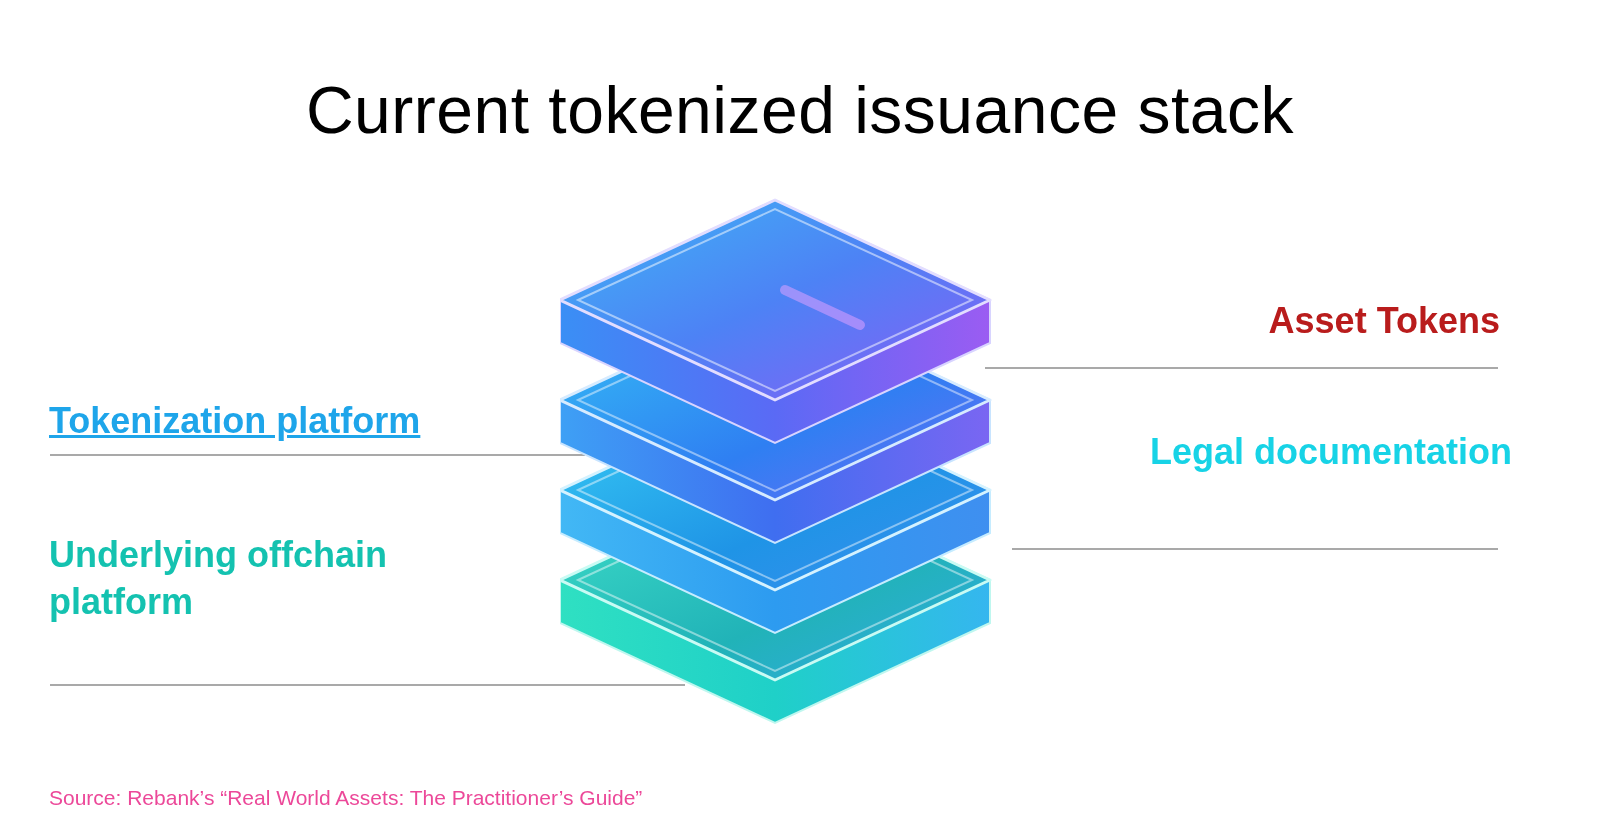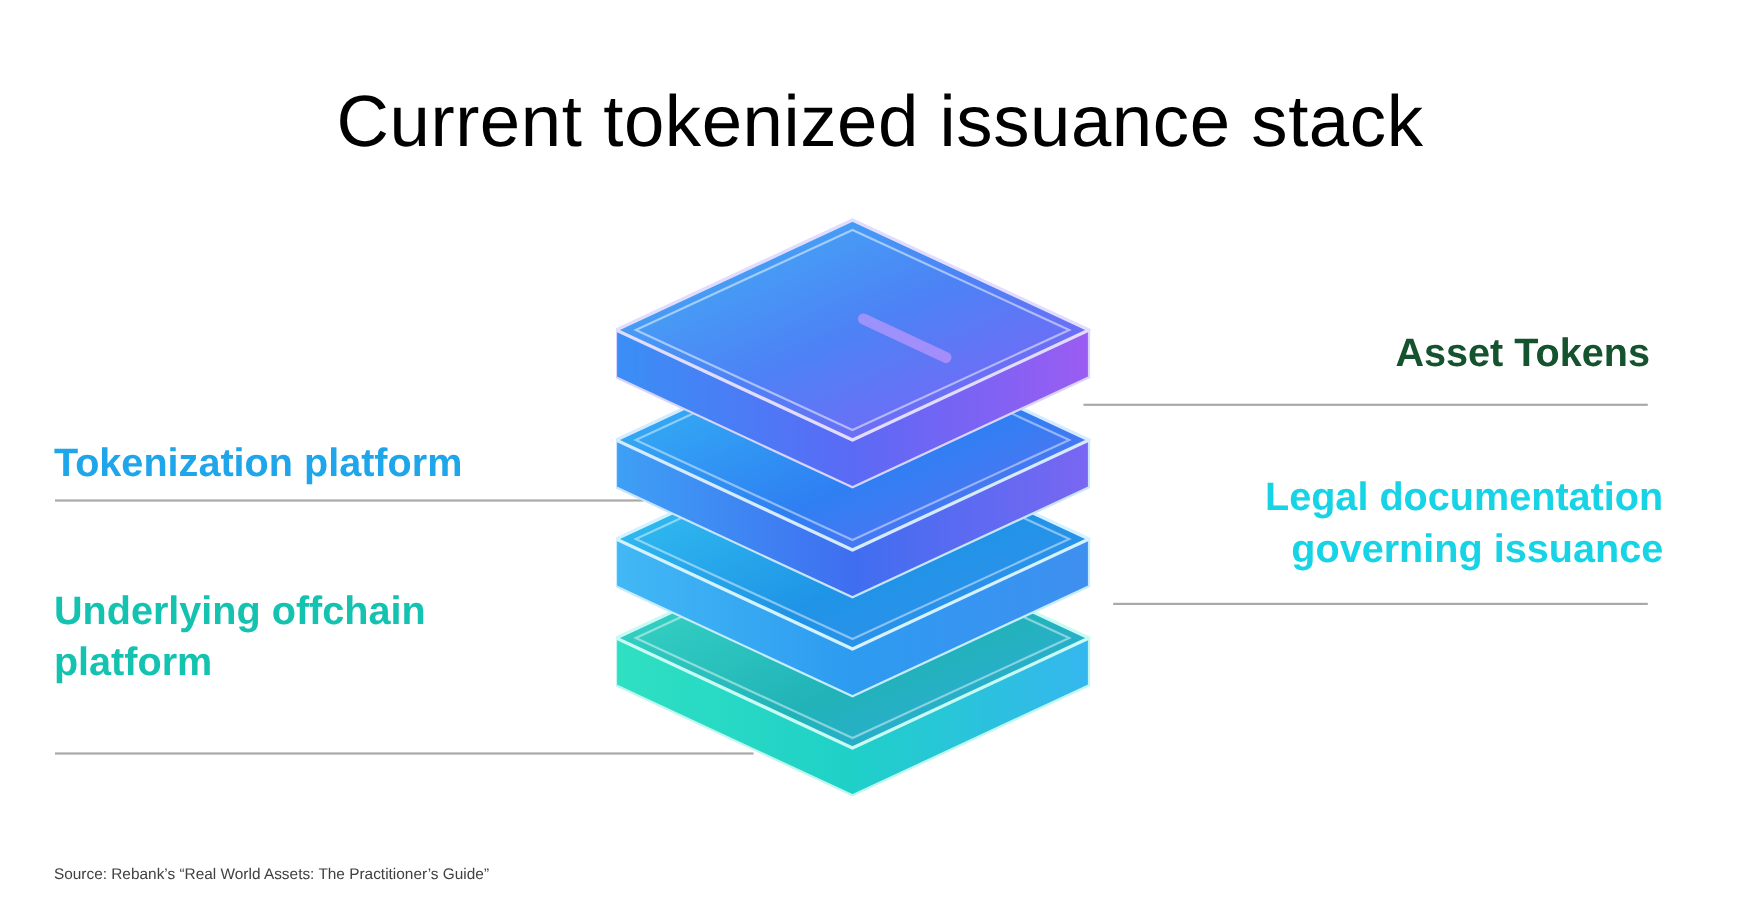--- a/index.html
+++ b/index.html
@@ -1,39 +1,38 @@
 <!DOCTYPE html>
 <html><head>
 <meta charset="utf-8">
 <style>
   html, body { margin:0; padding:0; background:#ffffff; }
   body { width:1600px; height:826px; position:relative; overflow:hidden; font-family:"Liberation Sans", sans-serif; }
   .title { position:absolute; left:0; width:1600px; top:72px; text-align:center; font-size:66px; font-weight:400; color:#000; letter-spacing:0.5px; }
   .label { position:absolute; font-weight:700; font-size:36px; line-height:47px; }
   .rule { position:absolute; height:2px; background:#a9a9a9; }
-  .source { position:absolute; left:49px; top:786px; font-size:14px; color:#404040; }
+  .source { position:absolute; left:49px; top:786px; font-size:21px; color:#ec4899; }
   svg.stack { position:absolute; left:560px; top:195px; }
 </style>
 </head>
 <body>
 
 <div class="title">Current tokenized issuance stack</div>
 
-<div class="label" style="right:100px; top:297px; color:#14532d; text-align:center;">
+<div class="label" style="right:100px; top:297px; color:#b91c1c; text-align:center;">
   <span>Asset Tokens</span>
 </div>
 <div class="rule" style="left:985px; width:513px; top:367px;"></div>
 
 <div class="label" style="right:88px; top:428px; color:#17d3e6; text-align:right;">
   <div>Legal documentation</div>
-  <div>governing issuance</div>
 </div>
 <div class="rule" style="left:1012px; width:486px; top:548px;"></div>
 
-<div class="label" style="left:49px; top:397px; color:#1ea5ea;">
+<div class="label" style="left:49px; top:397px; color:#1ea5ea;text-decoration:underline;">
   <span>Tokenization platform</span>
 </div>
 <div class="rule" style="left:50px; width:535px; top:454px;"></div>
 
 <div class="label" style="left:49px; top:531px; color:#14c2b0;">
   <div>Underlying offchain</div>
   <div>platform</div>
 </div>
 <div class="rule" style="left:50px; width:635px; top:684px;"></div>
 

